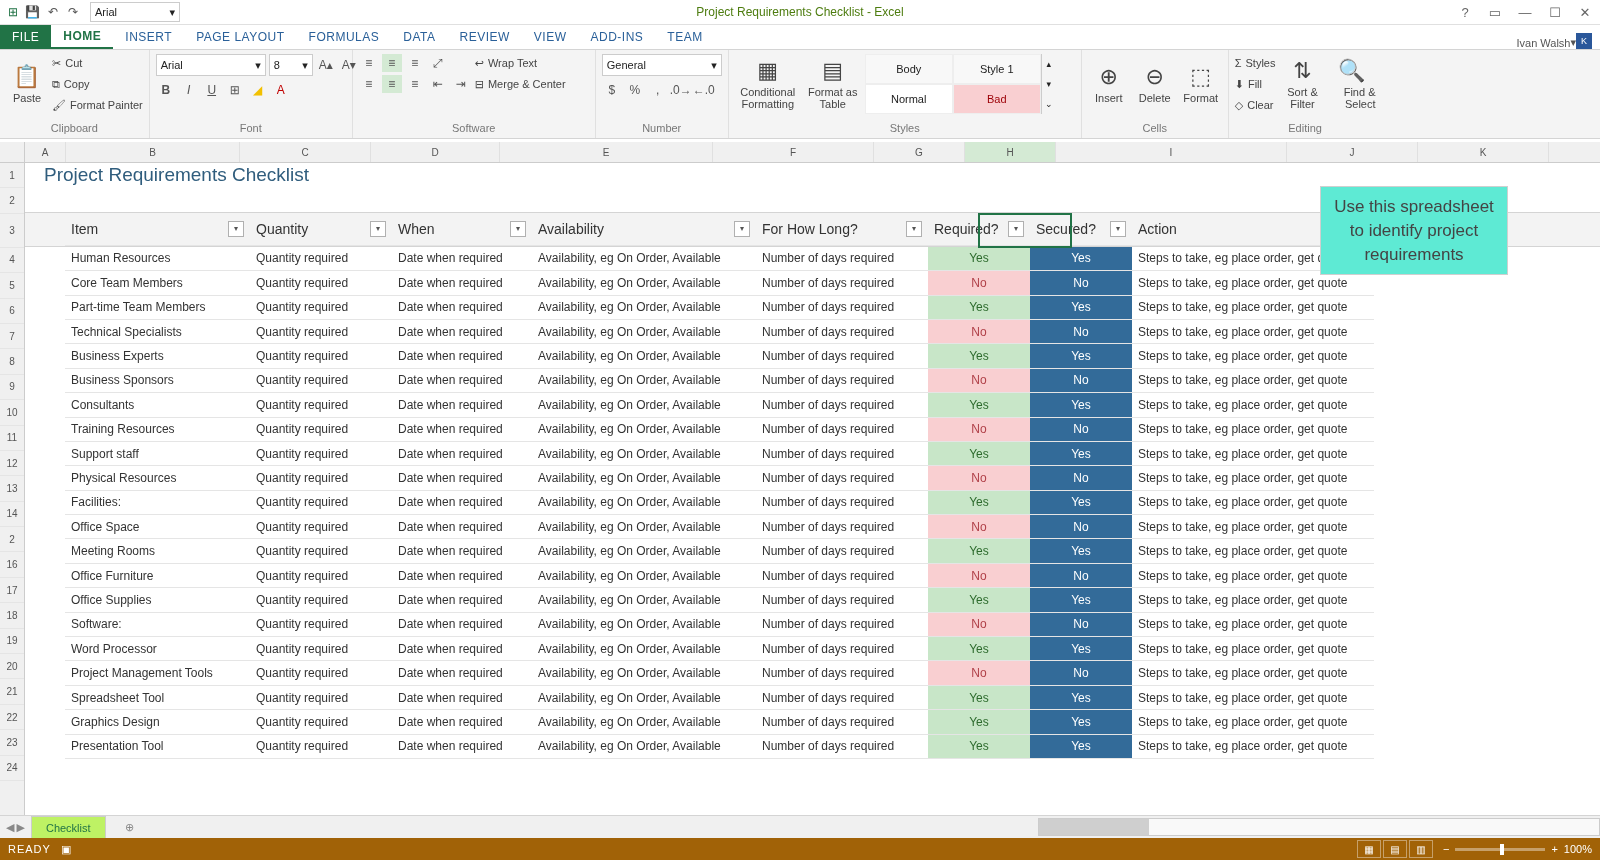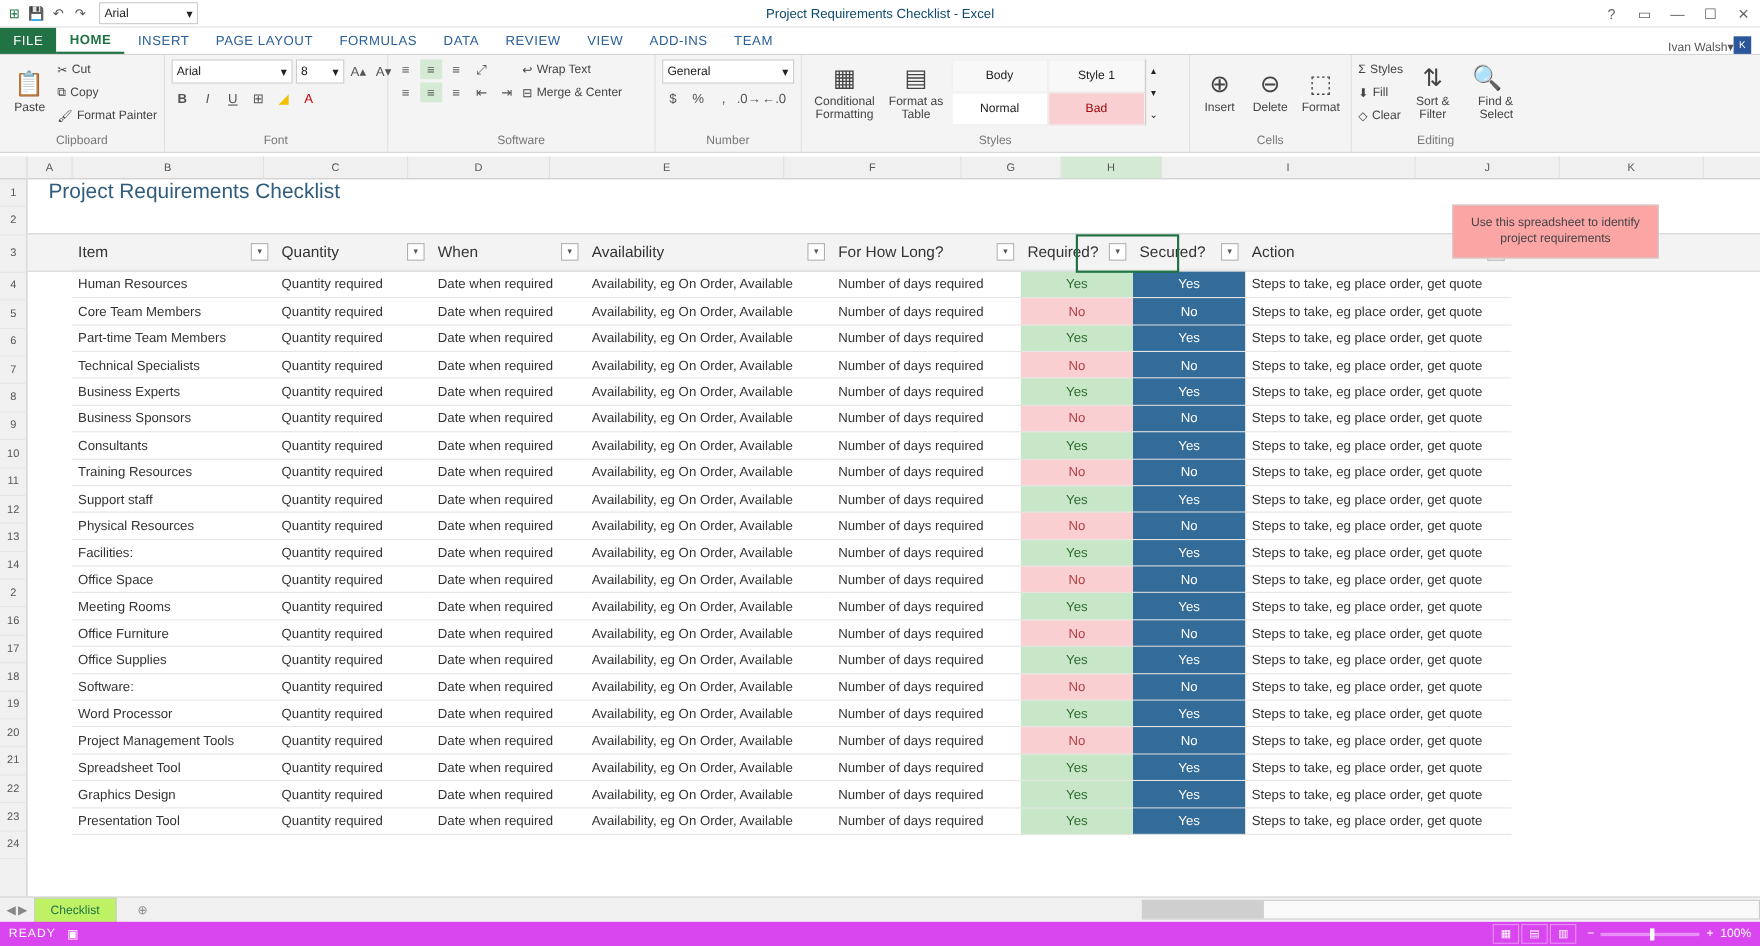--- a/index.html
+++ b/index.html
@@ -1,20 +1,20 @@
 <!DOCTYPE html>
 <html><head>
 <meta charset="utf-8">
 <style>
 html,body{margin:0;padding:0;font-family:"Segoe UI",Arial,sans-serif;font-size:12px;color:#222;height:100%;overflow:hidden;background:#fff;user-select:none}
 .titlebar{height:24px;background:#fff;border-bottom:1px solid #e0e0e0;display:flex;align-items:center;padding:0 4px;position:relative}
 .qat{display:flex;align-items:center;gap:2px}
 .qat .ico{width:18px;height:18px;display:flex;align-items:center;justify-content:center;font-size:12px;color:#555}
 .namebox{margin-left:6px;height:18px;border:1px solid #ccc;display:flex;align-items:center;width:80px;background:#fff;font-size:11px;padding:0 4px;justify-content:space-between}
-.titlebar .doc-title{position:absolute;left:50%;transform:translateX(-50%);font-size:12px;color:#0c4a6e}
+.titlebar .doc-title{position:absolute;left:50%;transform:translateX(-50%);font-size:12px;color:#4d7c0f}
 .win-btns{margin-left:auto;display:flex;gap:8px;align-items:center}
 .win-btns span{width:22px;text-align:center;color:#666;font-size:13px}
 .tabs{height:24px;display:flex;align-items:stretch;border-bottom:1px solid #d4d4d4;background:#fff}
 .tab{padding:0 12px;display:flex;align-items:center;font-size:12px;color:#2a6099;letter-spacing:.5px}
 .tab.file{background:#217346;color:#fff}
 .tab.active{color:#217346;border-bottom:2px solid #217346;font-weight:700}
 .tabs .user{margin-left:auto;padding:0 8px;display:flex;align-items:flex-end;gap:0;font-size:11px;color:#555}
 .user .avatar{width:16px;height:16px;background:#2a579a;color:#fff;display:flex;align-items:center;justify-content:center;font-size:9px}
 .ribbon{height:88px;background:#f4f4f4;border-bottom:1px solid #d4d4d4;display:flex}
 .group{border-right:1px solid #e0e0e0;display:flex;flex-direction:column;padding:2px 6px;justify-content:space-between;min-width:60px}
@@ -55,28 +55,28 @@
 .c.avail{width:212px}
 .c.long{width:160px}
 .c.req{width:90px;justify-content:center}
 .c.sec{width:90px;justify-content:center}
 .c.act{width:230px}
 .filter-dd{width:14px;height:14px;border:1px solid #b0b0b0;background:#fff;display:flex;align-items:center;justify-content:center;font-size:8px;color:#555}
 .req-yes{background:#c8e6c8;color:#2d6b2d}
 .req-no{background:#f9cfd1;color:#b04048}
 .sec-yes{background:#336b99;color:#fff}
 .sec-no{background:#336b99;color:#fff}
-.instruction-box{position:absolute;top:23px;left:1295px;width:170px;border:1px solid #cfcfcf;padding:8px;font-size:11px;text-align:center;line-height:1.4;color:#444;background:#fca5a5}
+.instruction-box{position:absolute;top:23px;left:1295px;width:170px;border:1px solid #cfcfcf;padding:8px;font-size:17px;text-align:center;line-height:1.4;color:#444;background:#5eead4}
 .sheet-tabs{position:absolute;bottom:22px;left:0;right:0;height:22px;background:#f0f0f0;border-top:1px solid #d4d4d4;display:flex;align-items:center;font-size:11px}
 .sheet-tabs .nav{display:flex;gap:2px;padding:0 6px;color:#888}
 .sheet-tab{padding:0 14px;height:22px;display:flex;align-items:center;background:#bef264;border:1px solid #ccc;border-bottom:none;color:#217346}
 .sheet-tab.new{background:none;border:none;width:20px;justify-content:center;color:#888}
 .hscroll{margin-left:auto;width:560px;height:16px;border:1px solid #ccc;background:#f9f9f9;position:relative}
 .hscroll .thumb{position:absolute;left:0;top:0;bottom:0;width:110px;background:#cfcfcf}
-.statusbar{position:absolute;bottom:0;left:0;right:0;height:22px;background:#d946ef;color:#fff;display:flex;align-items:center;font-size:11px;padding:0 8px}
+.statusbar{position:absolute;bottom:0;left:0;right:0;height:22px;background:#a16207;color:#fff;display:flex;align-items:center;font-size:11px;padding:0 8px}
 .statusbar .ready{letter-spacing:1px}
 .statusbar .right{margin-left:auto;display:flex;align-items:center;gap:10px}
 .view-btns{display:flex;gap:2px}
 .view-btns span{width:22px;height:16px;border:1px solid rgba(255,255,255,.4);display:flex;align-items:center;justify-content:center;font-size:10px}
 .zoom{display:flex;align-items:center;gap:6px}
 .zoom .slider{width:90px;height:3px;background:rgba(255,255,255,.4);position:relative}
 .zoom .slider::after{content:"";position:absolute;left:45px;top:-4px;width:4px;height:11px;background:#fff}
 .sel-cell{position:absolute;border:2px solid #217346;pointer-events:none}
 </style>
 </head>

